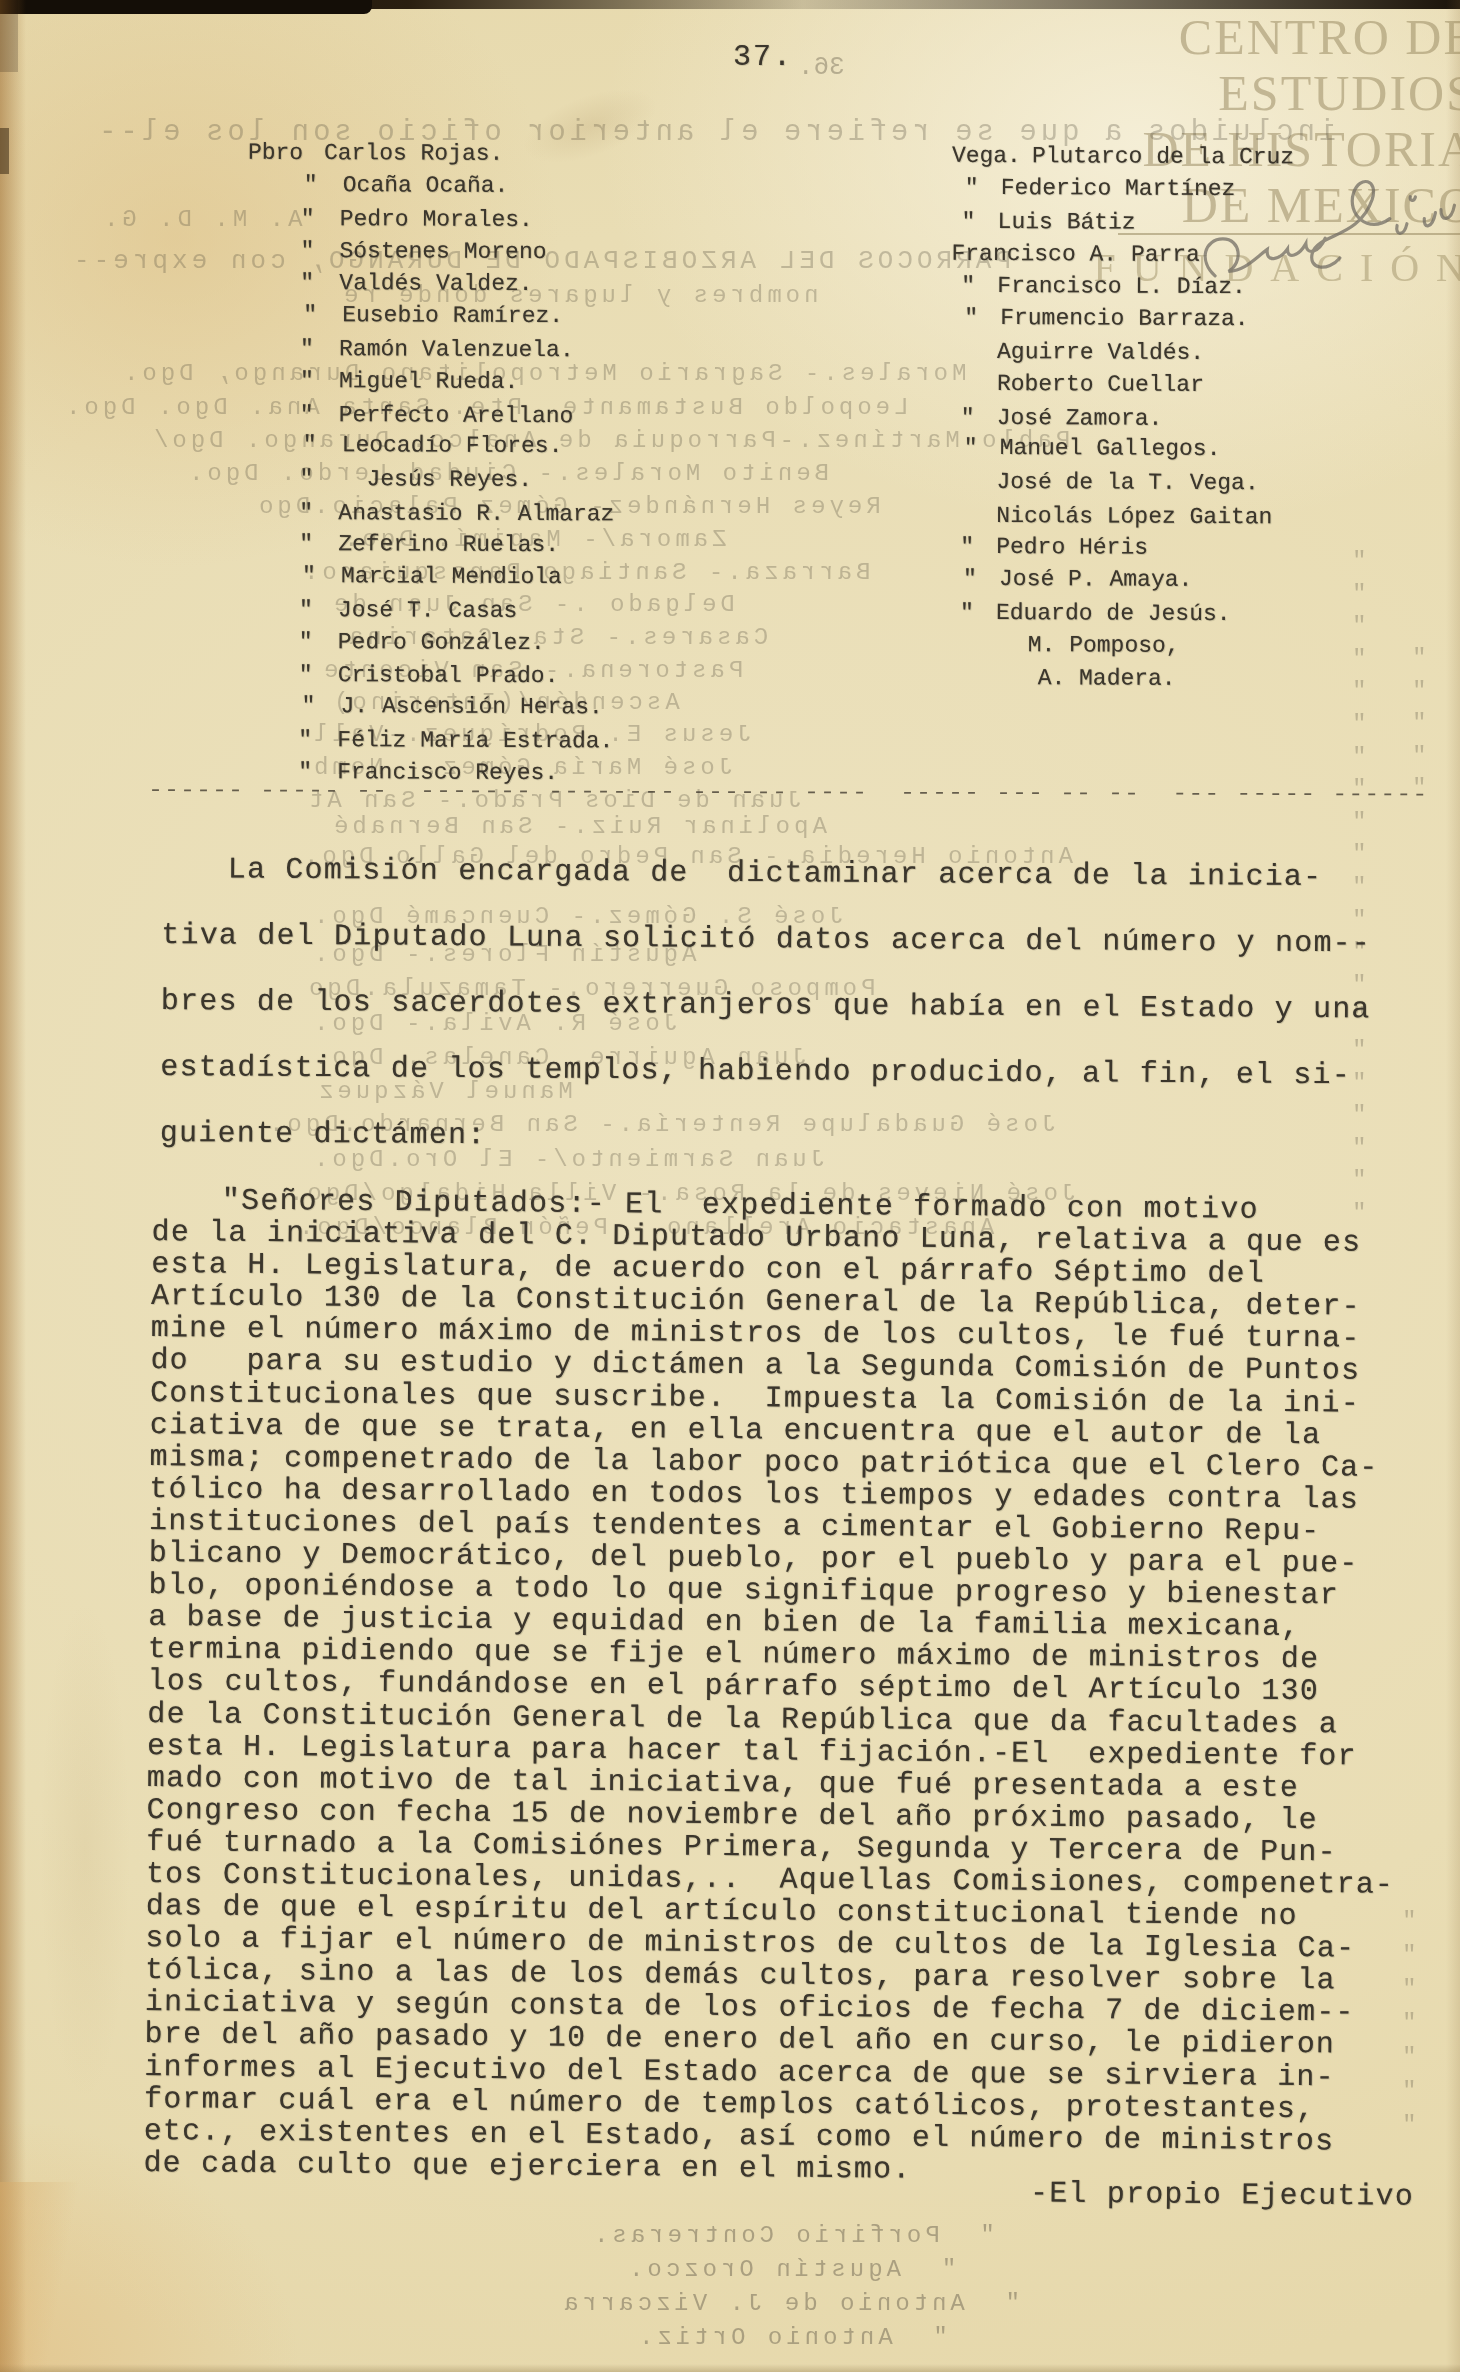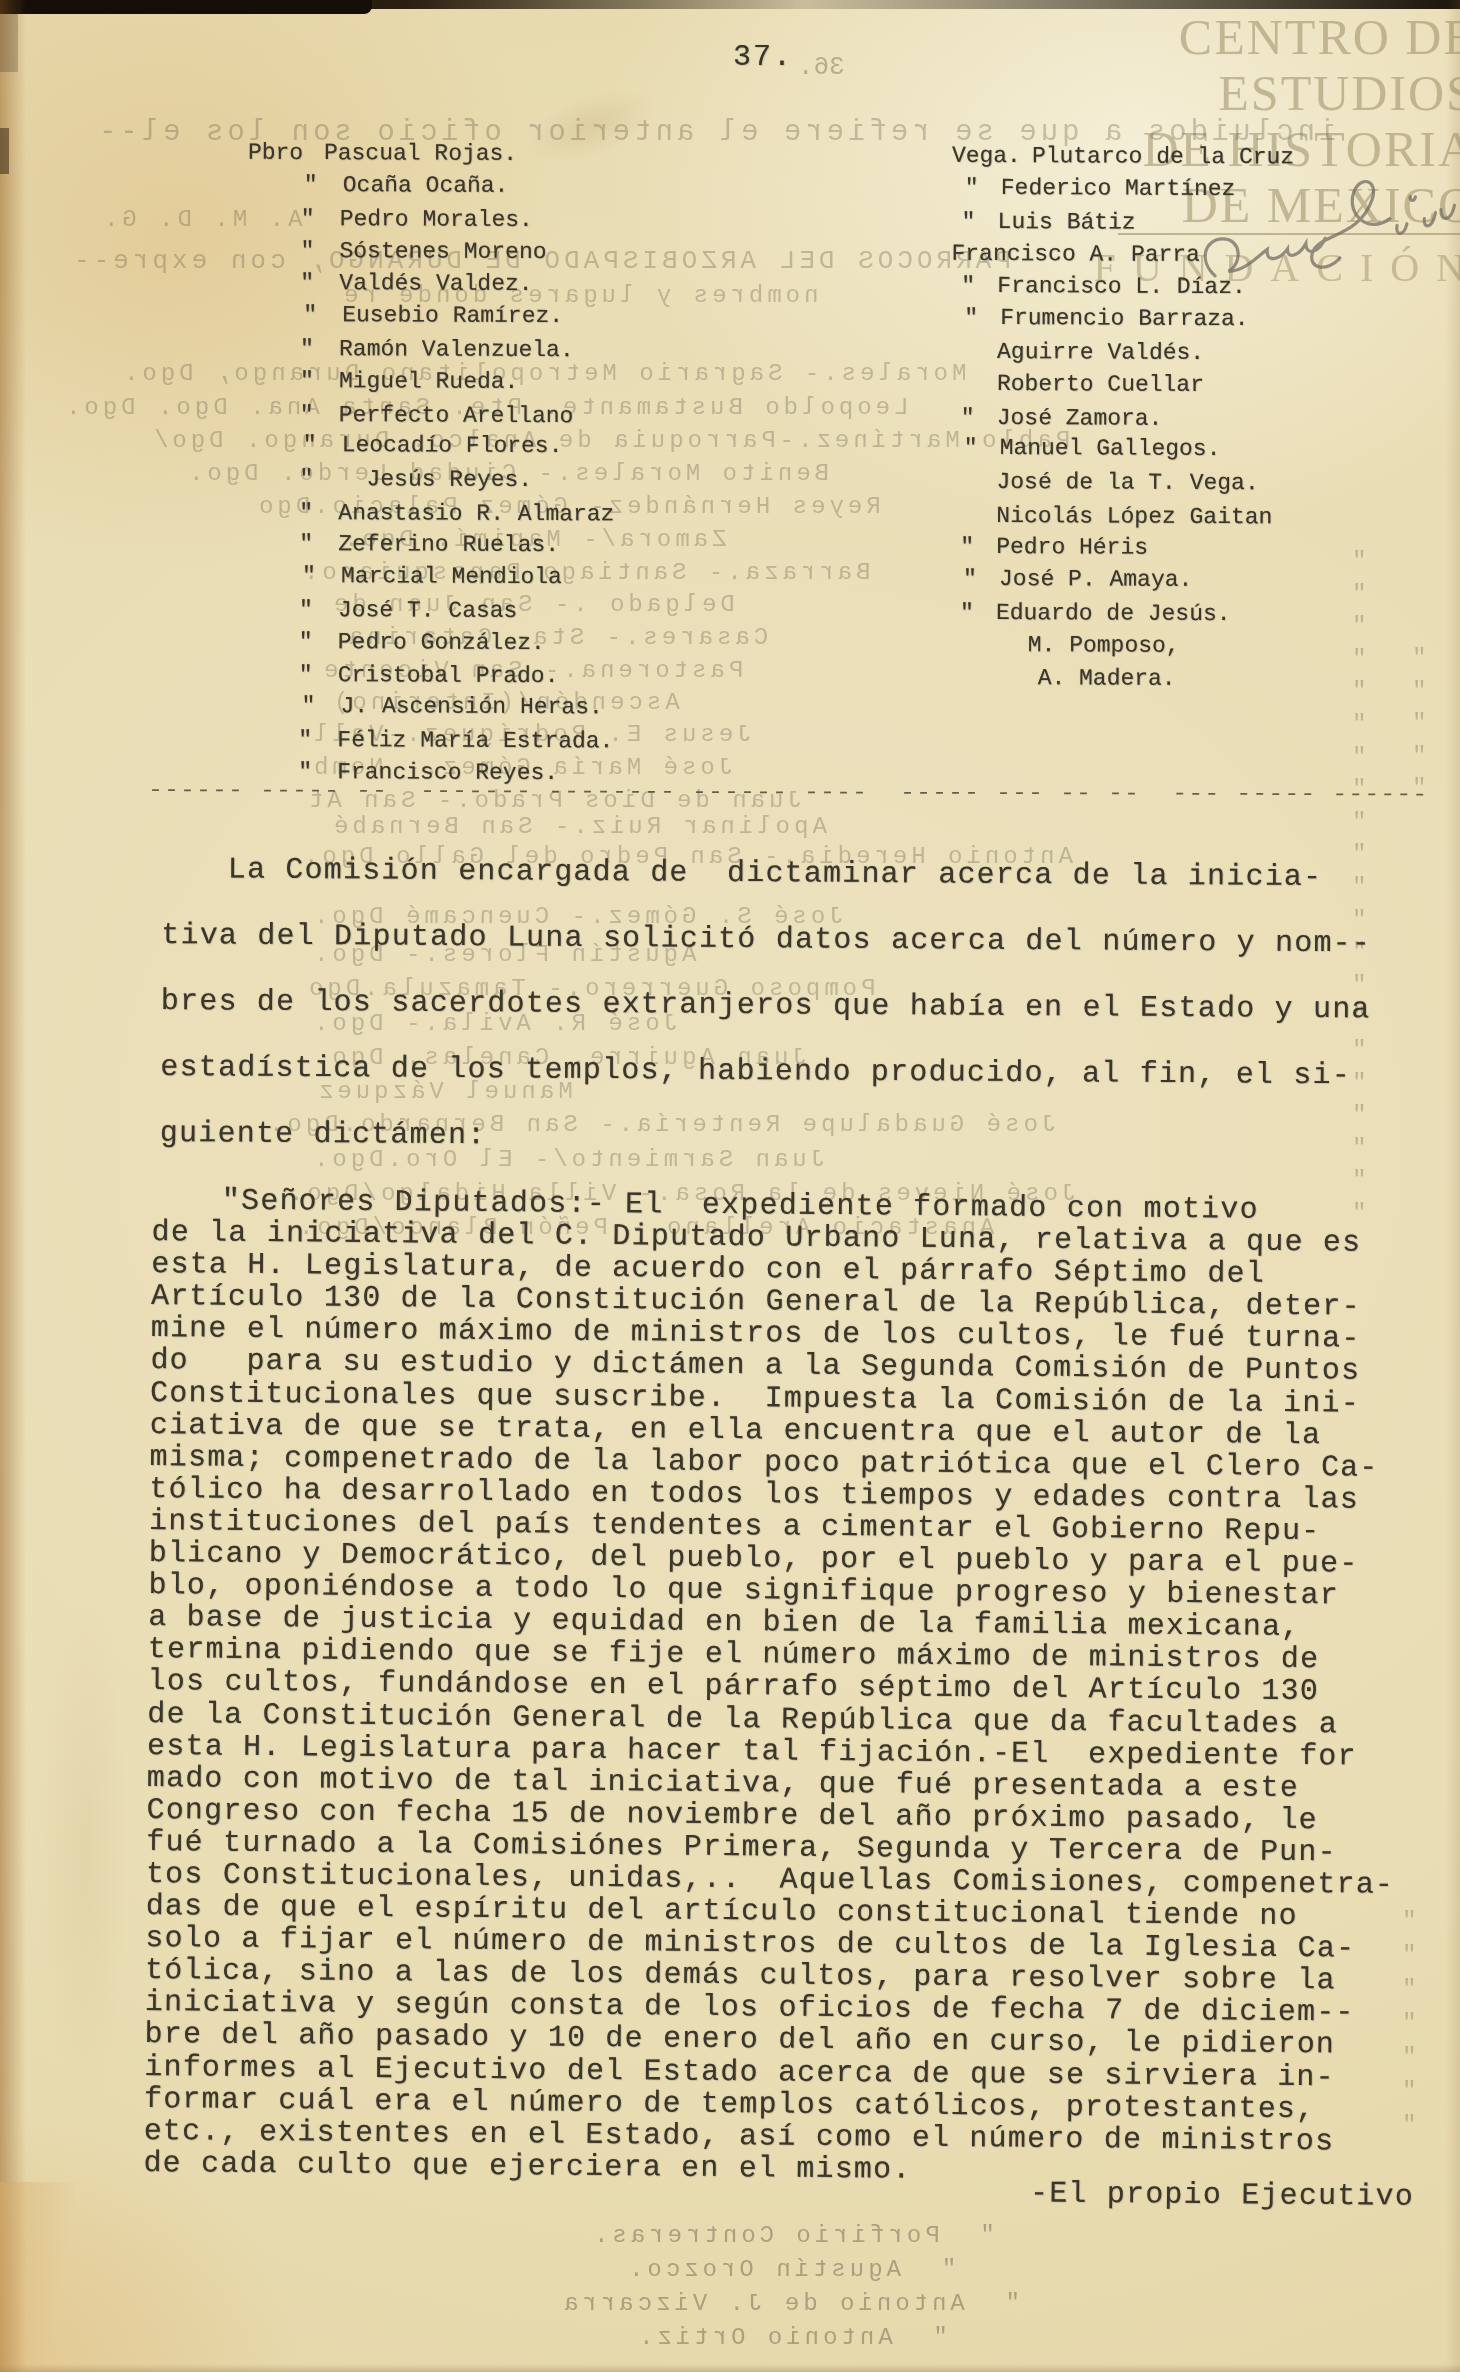--- a/index.html
+++ b/index.html
@@ -159,21 +159,21 @@
       <div class="bleed" style="left: 1398px; top: 2078px; font-size: 24px;">"</div>
       <div class="bleed" style="left: 1398px; top: 2112px; font-size: 24px;">"</div>
     </div>
 
   <div class="pageno ink">37.</div>
   <div class="pageno-ghost">36.</div>
 
   <div class="names ink" id="names">
       <div class="nrow" style="top: 0px;">
         <span style="left: 248px;">Pbro</span>
-        <span style="left: 324px;">Pascual Rojas.</span>
+        <span style="left: 324px;">Carlos Rojas.</span>
         <span style="left: 952px;">Vega.</span>
         <span style="left: 1032px;">Plutarco de la Cruz</span>
       </div>
       <div class="nrow" style="top: 32.6px;">
         <span style="left: 301px;">"</span>
         <span style="left: 340px;">Ocaña Ocaña.</span>
         <span style="left: 962px;">"</span>
         <span style="left: 998px;">Federico Martínez</span>
       </div>
       <div class="nrow" style="top: 65.2px;">

